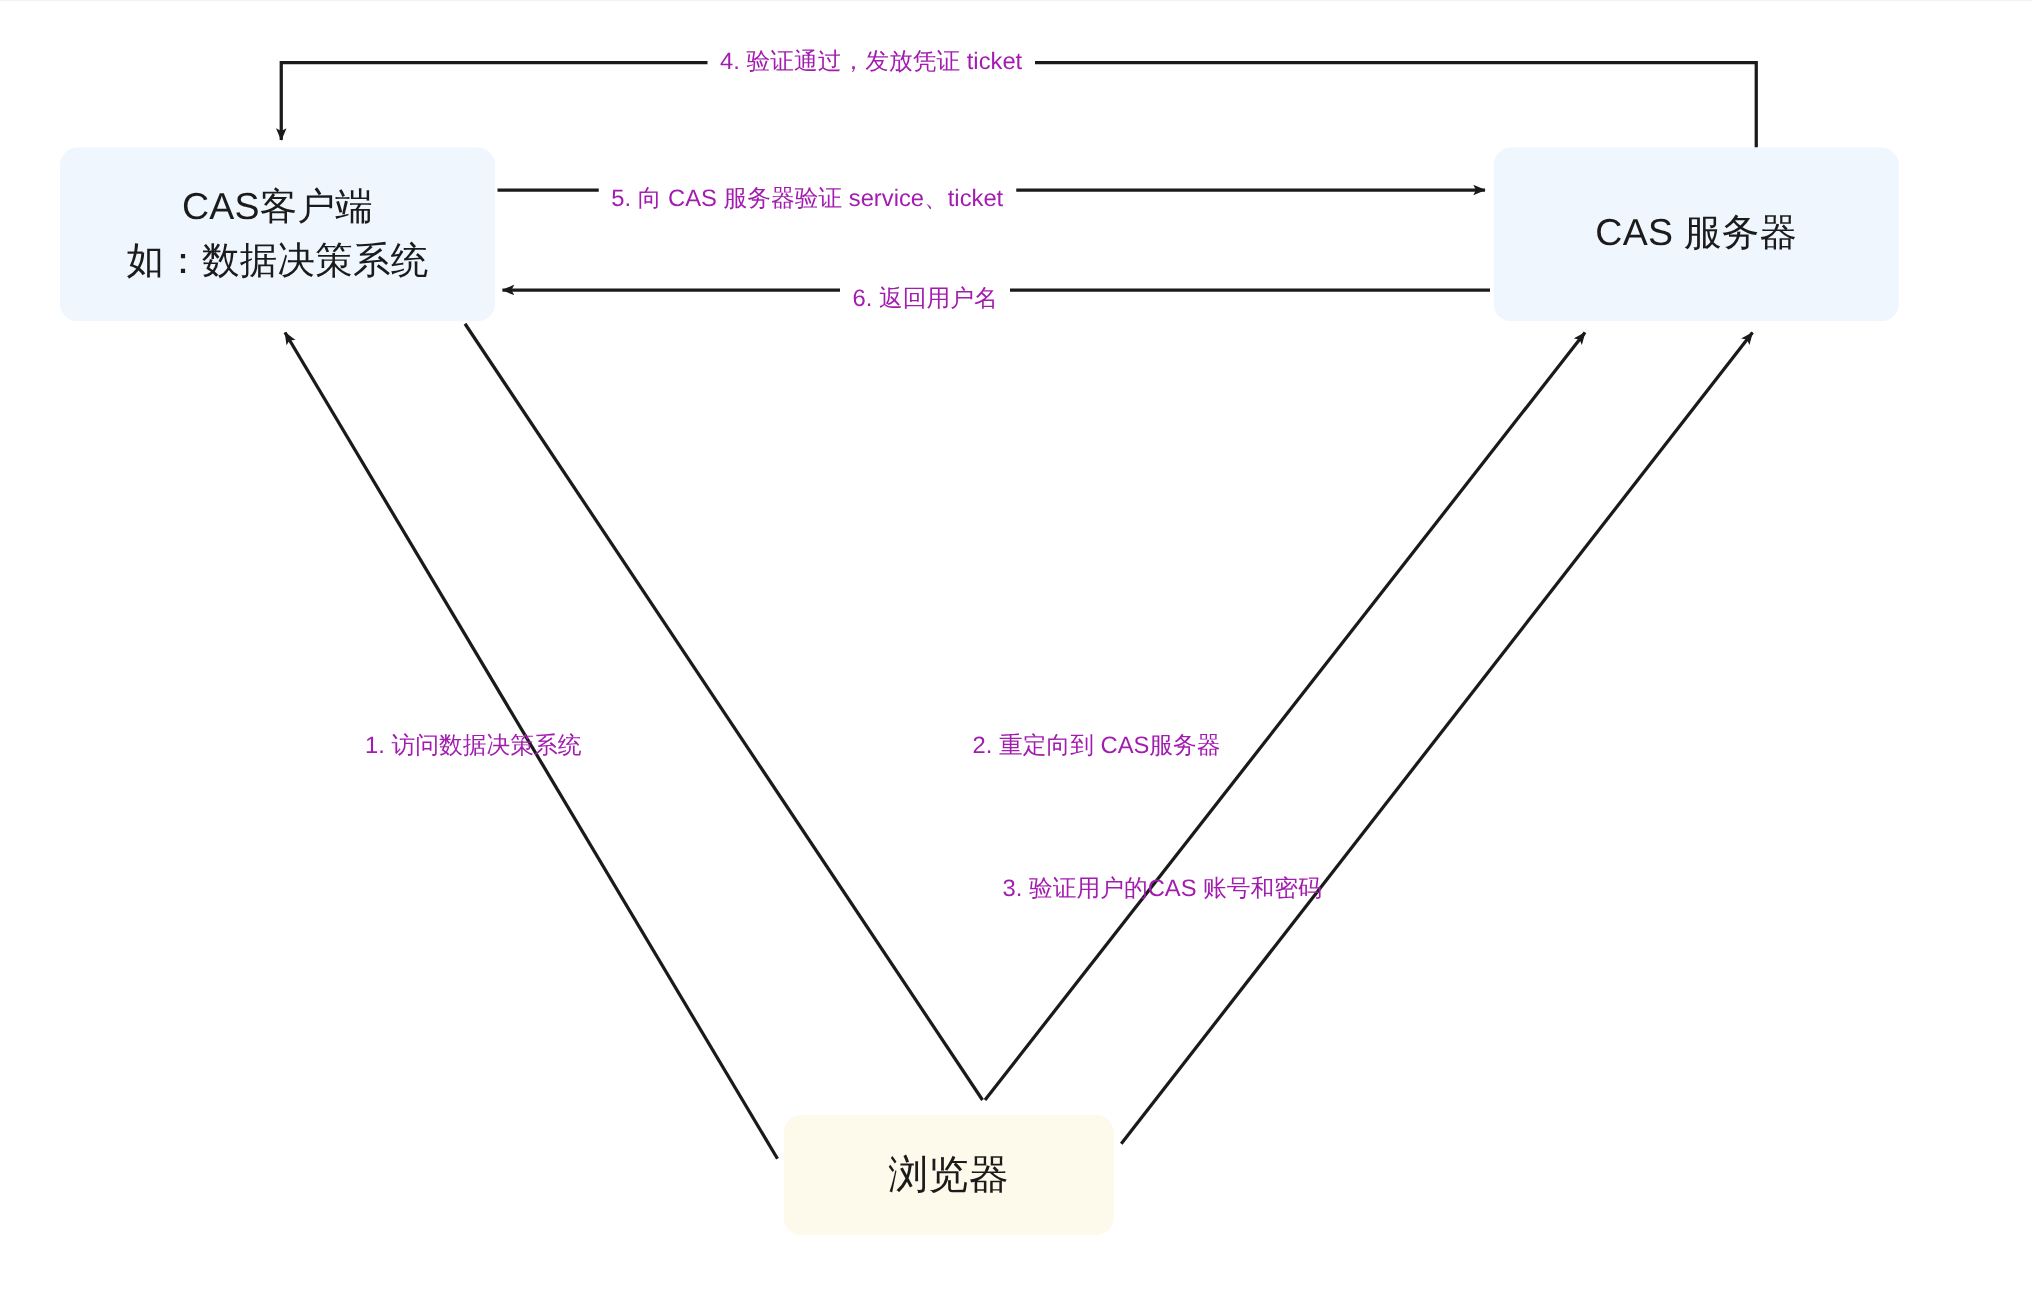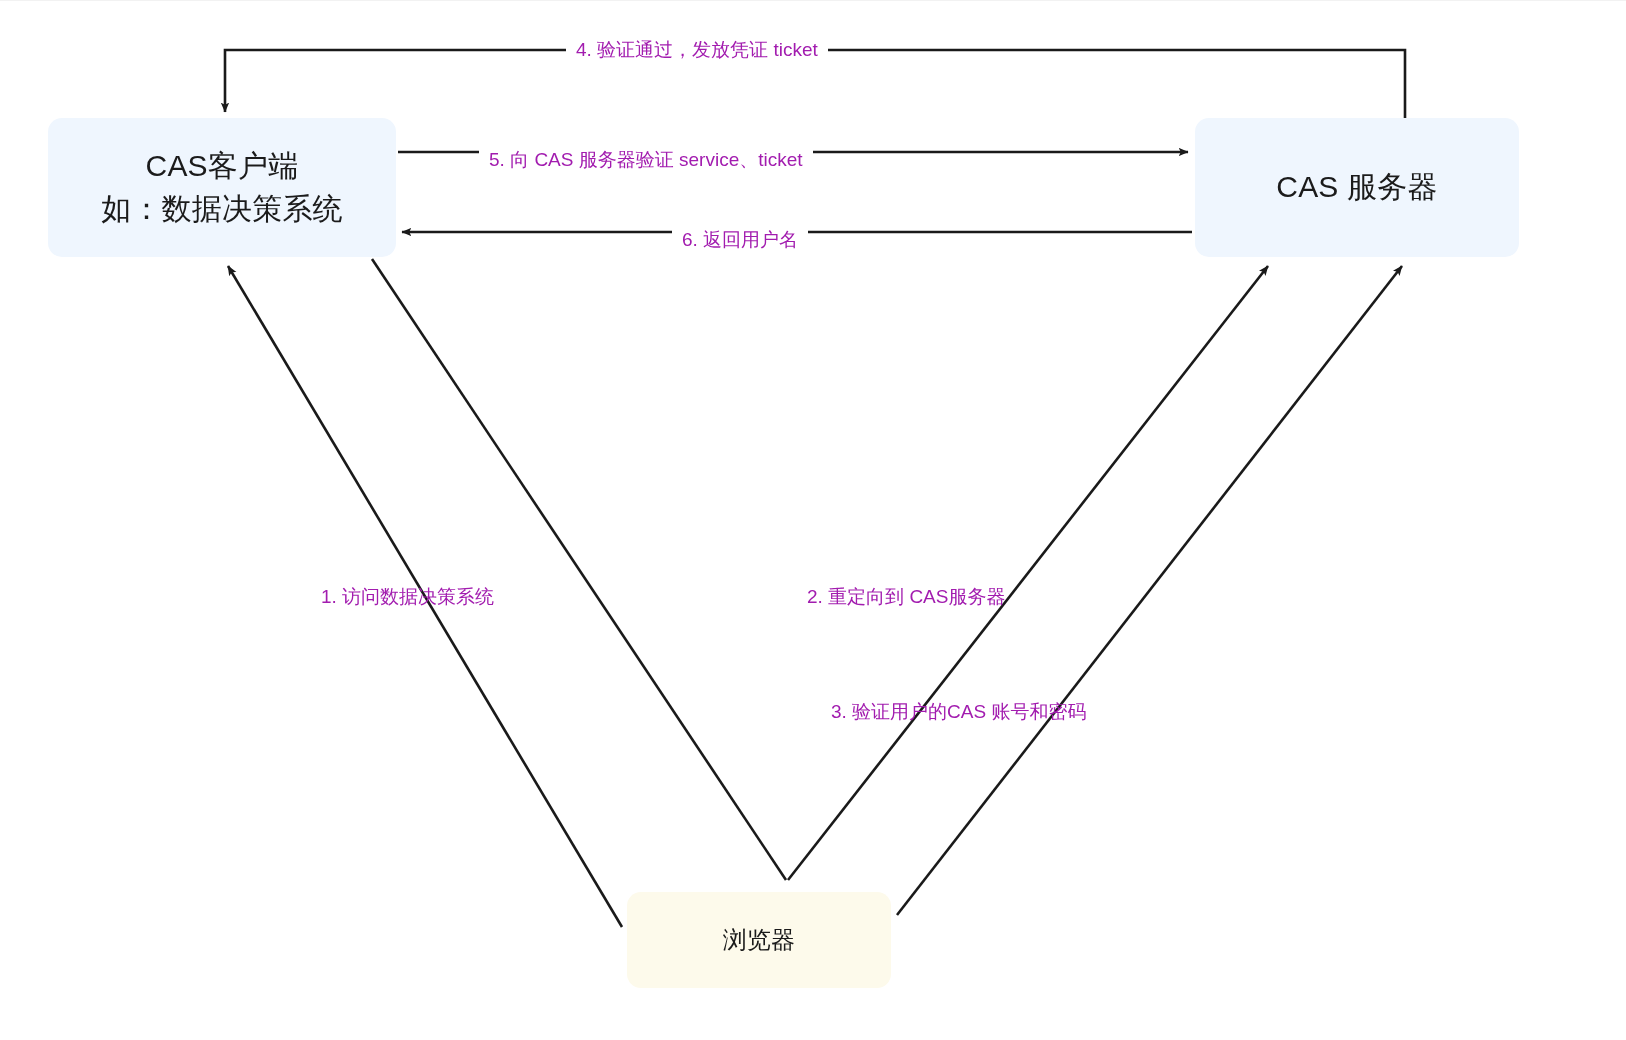--- a/index.html
+++ b/index.html
@@ -68,31 +68,31 @@
     height: 139px;
     background: #eff6fe;
     font-size: 30px;
   }
   #node-browser {
     left: 627px;
     top: 892px;
     width: 264px;
     height: 96px;
     background: #fdfaeb;
-    font-size: 24px;
+    font-size: 32px;
   }
   .edge-label {
     position: absolute;
     color: #a21caf;
     font-size: 19px;
     white-space: nowrap;
     background: #ffffff;
     line-height: 1.3;
   }
-  .edge-label.no-bg { background: transparent; margin-left: 29px; }
+  .edge-label.no-bg { background: transparent; }
 
   #label-4 { left: 566px; top: 38px; padding: 0 10px; }
   #label-5 { left: 479px; top: 136px; padding: 0 10px; margin-top: 12px; }
   #label-6 { left: 672px; top: 228px; padding: 0 10px; }
   #label-1 { left: 286px; top: 585px; padding: 0 6px; }
   #label-2 { left: 772px; top: 585px; padding: 0 6px; }
   #label-3 { left: 796px; top: 700px; padding: 0 6px; }
 </style>
 </head>
 <body>

